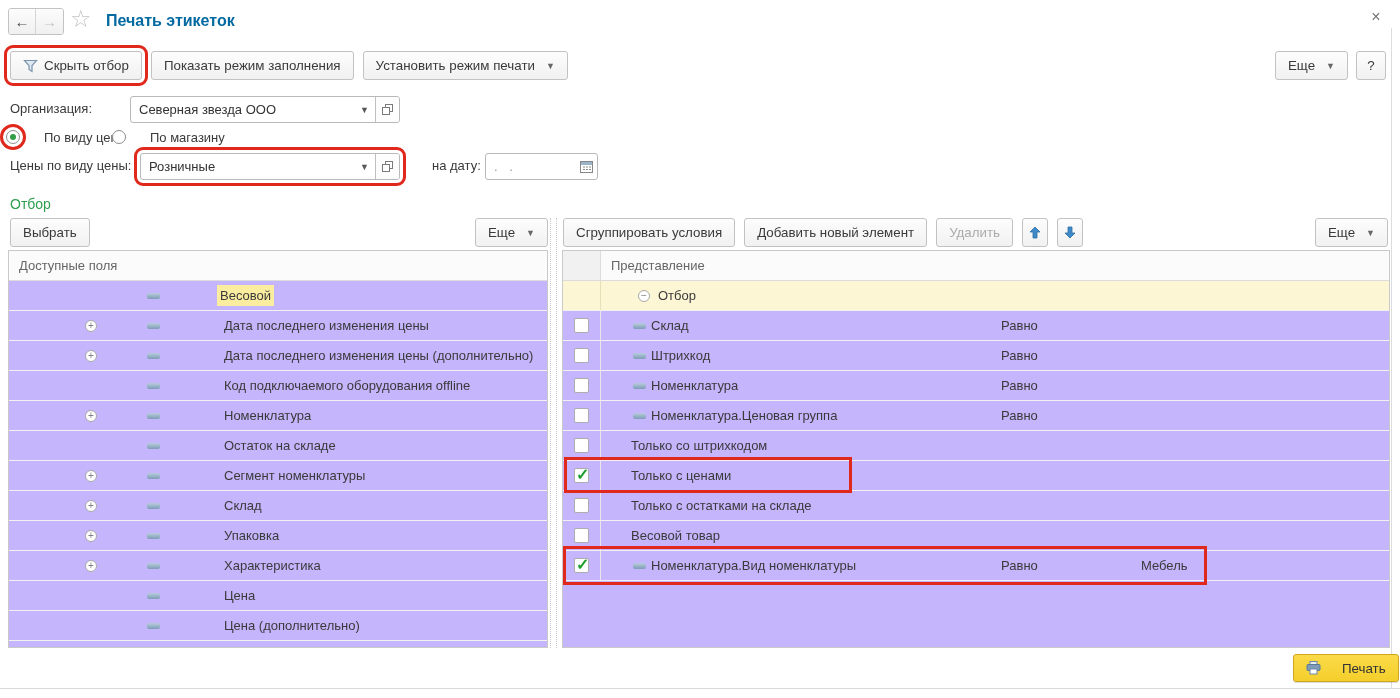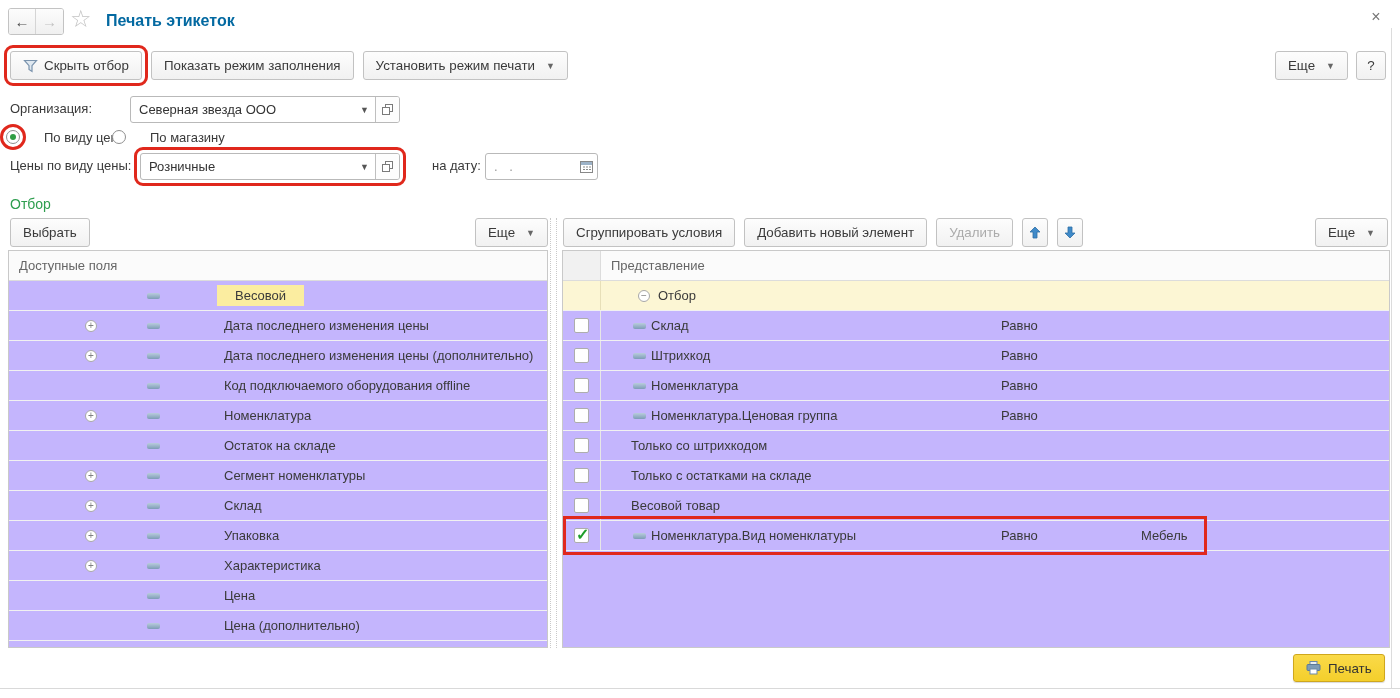--- a/index.html
+++ b/index.html
@@ -57,38 +57,38 @@
   .panel-right{left:562px;width:828px}
   .thead{height:30px;display:flex;align-items:center;background:#fbfbfb;border-bottom:1px solid #dcdcdc;color:#666}
   .thead .hlabel{padding-left:10px}
   .thead .cbhead{width:38px;height:100%;background:#f1f1f1;border-right:1px solid #dcdcdc;flex:none}
 
   .lrow,.rrow{position:relative;height:30px;border-bottom:1px solid #f1f1f1}
   .expand{position:absolute;left:76px;top:9px;width:12px;height:12px;border:1px solid #a8a8a8;border-radius:50%;font-size:10px;line-height:10px;text-align:center;color:#808080;background:#fff}
   .eqicon{position:absolute;width:13px;height:6px;border-radius:2px;background:linear-gradient(#b9ccdd,#7e9cb6);top:12px}
   .lrow .eqicon{left:138px}
   .ltext{position:absolute;left:215px;top:7px;white-space:nowrap}
-  .ltext.sel{background:#fbeda0;padding:3px 18px;top:4px;left:208px}
+  .ltext.sel{background:#fbeda0;padding:3px 3px;top:4px;left:208px}
 
   .cbcell{position:absolute;left:0;top:0;width:38px;height:100%;border-right:1px solid #e7e7e7;display:flex;align-items:center;justify-content:center}
   .cb{width:15px;height:15px;border:1px solid #adadad;border-radius:2px;background:#fff;position:relative;cursor:pointer}
   .cb.checked::after{content:"✓";position:absolute;left:1px;top:-4px;font-size:16px;font-weight:700;color:#1f9e2c}
   .rrow .grpicon{position:absolute;left:75px;top:9px;width:12px;height:12px;border:1px solid #a8a8a8;border-radius:50%;font-size:10px;line-height:10px;text-align:center;color:#808080;background:#fff}
   .rrow .eqicon{left:70px}
   .rtext{position:absolute;left:88px;top:7px;white-space:nowrap}
   .rtext.noicon{left:68px}
   .rtext.grp{left:95px}
   .rcond{position:absolute;left:438px;top:7px}
   .rval{position:absolute;left:578px;top:7px}
   .rrow.grprow{background:#fcf6d4}
   .rrow.grprow .cbcell{border-right-color:#e7dfb8}
   .rowbox{position:absolute;border:3px solid #e0281c;pointer-events:none;z-index:5}
 
   
-  .printbtn{position:absolute;left:1293px;top:654px;height:28px;display:inline-flex;align-items:center;gap:7px;padding:0 12px;background:linear-gradient(#fada49,#f4cf2b);border:1px solid #cfa71d;border-radius:3px;color:#333;cursor:pointer;box-shadow:0 1px 1px rgba(0,0,0,.15)}
+  .printbtn{position:absolute;left:1293px;top:654px;height:28px;display:inline-flex;align-items:center;gap:21px;padding:0 12px;background:linear-gradient(#fada49,#f4cf2b);border:1px solid #cfa71d;border-radius:3px;color:#333;cursor:pointer;box-shadow:0 1px 1px rgba(0,0,0,.15)}
 </style>
 </head>
 <body>
 
 <div class="app">
 
   <div class="navgroup">
     <div class="navbtn back">
         <span>←</span>
       </div>
@@ -316,20 +316,27 @@
         </span>
       <span class="eqicon"></span>
       <span class="rtext">Номенклатура.Ценовая группа</span>
       <span class="rcond">Равно</span>
     </div>
     <div class="rrow">
       <span class="cbcell">
           <span class="cb"></span>
         </span>
       <span class="rtext noicon">Только со штрихкодом</span>
+    </div>
+    <div class="rrow">
+      <span class="cbcell">
+          <span class="cb checked"></span>
+        </span>
+      <span class="rtext noicon">Только с ценами</span>
+      <span class="rowbox" style="left:1px;top:-4px;width:288px;height:36px"></span>
     </div>
     <div class="rrow">
       <span class="cbcell">
           <span class="cb"></span>
         </span>
       <span class="rtext noicon">Только с остатками на складе</span>
     </div>
     <div class="rrow">
       <span class="cbcell">
           <span class="cb"></span>

